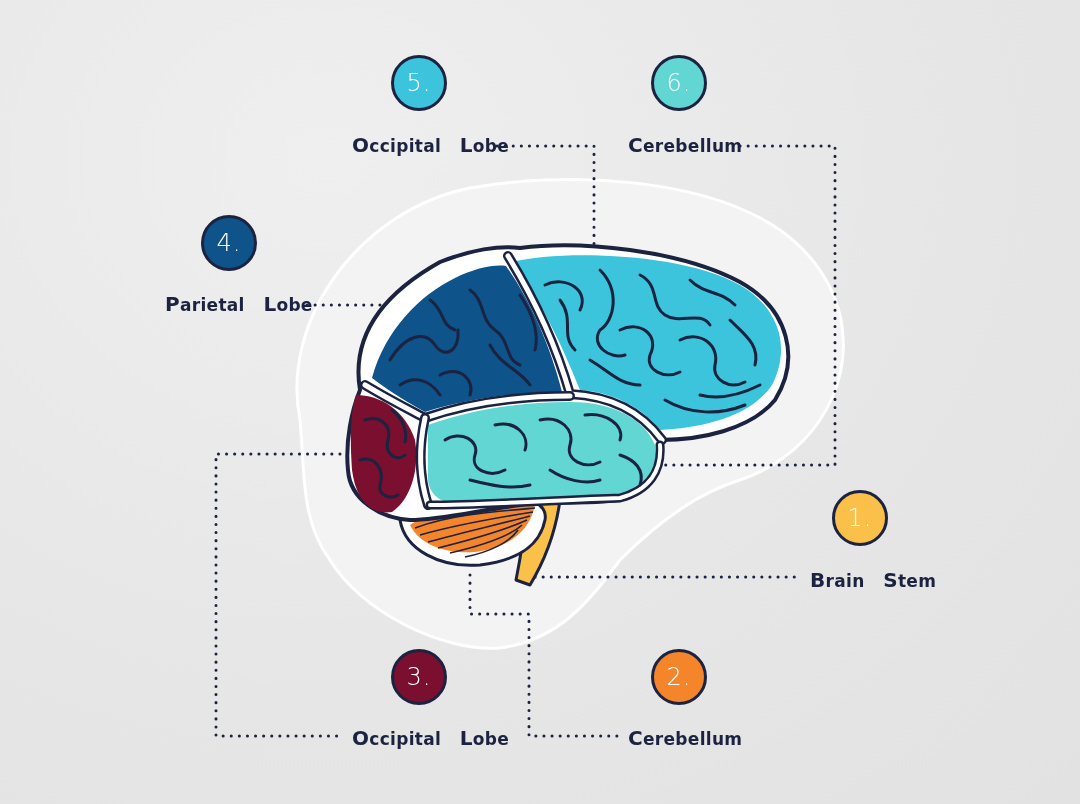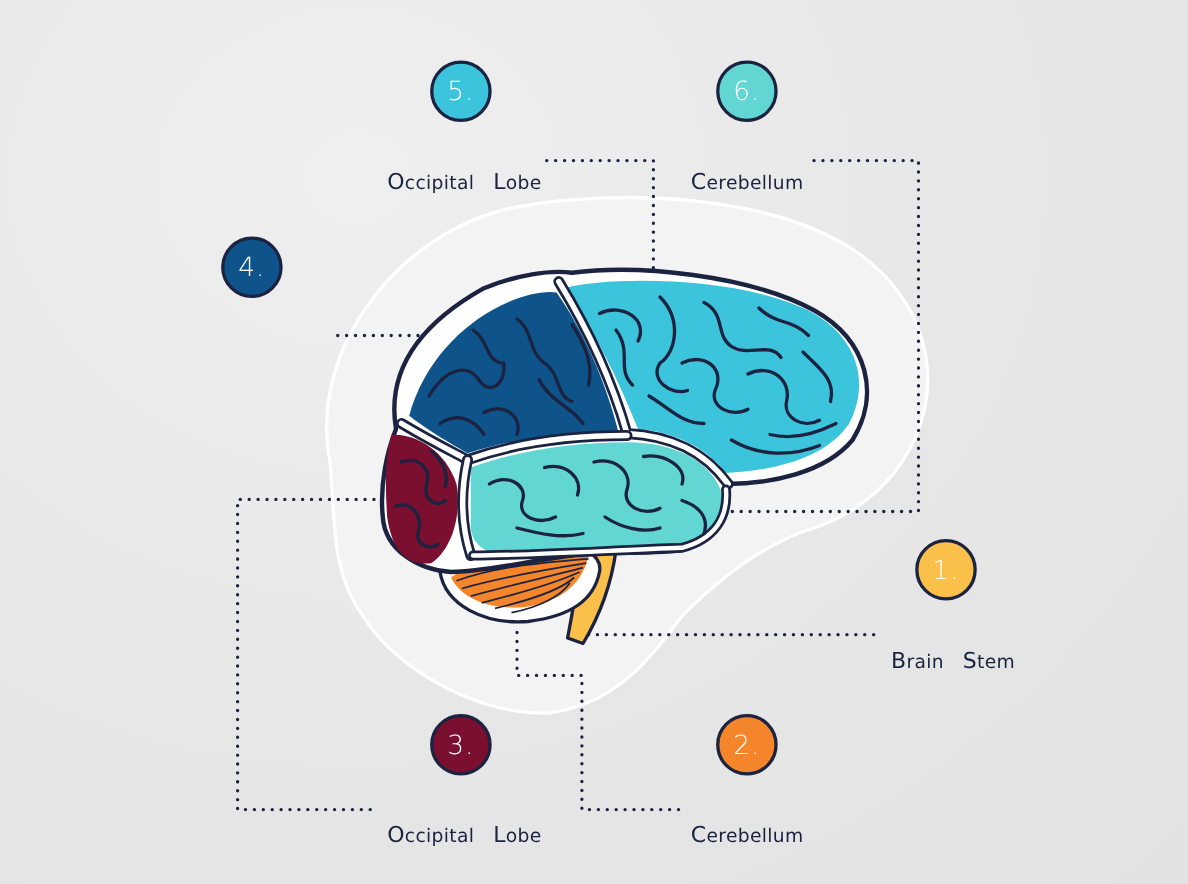--- a/index.html
+++ b/index.html
@@ -2,21 +2,21 @@
 <html><head>
 <meta charset="utf-8">
 <style>
   html,body{margin:0;padding:0;}
   body{width:1080px;height:804px;overflow:hidden;background:#e9e9e9;font-family:"DejaVu Sans","Liberation Sans",sans-serif;}
   .stage{position:relative;width:1080px;height:804px;background:
     radial-gradient(ellipse at 30% 20%, #efefef 0%, #e6e6e6 60%, #e2e2e2 100%);}
   svg.art{position:absolute;left:0;top:0;}
   .badge{position:absolute;width:56px;height:56px;border-radius:50%;border:3px solid #1b2340;box-sizing:border-box;
     display:flex;align-items:center;justify-content:center;color:#fff;font-size:24px;font-weight:300;letter-spacing:1px;}
-  .label{position:absolute;color:#1b2340;font-weight:normal;font-size:17px;white-space:nowrap;letter-spacing:0.3px;margin-top:20px;}
+  .label{position:absolute;color:#1b2340;font-weight:bold;font-size:17px;white-space:nowrap;letter-spacing:0.3px;}
   .label .cap{font-size:20px;}
 </style>
 </head>
 <body>
 
 <div class="stage">
 
   <svg class="art" width="1080" height="804" viewBox="0 0 1080 804">
 
     <path d="M300,420 C280,320 360,210 470,188 C560,172 700,175 780,230 C850,280 860,360 820,420 C800,450 770,470 740,480 C700,492 660,520 620,560 C590,600 560,640 500,648 C440,652 360,610 330,560 C300,520 305,470 300,420 Z" fill="#f3f3f4" stroke="#ffffff" stroke-width="3"></path>
@@ -125,20 +125,23 @@
   <div class="badge" style="left:651px;top:649px;background:#f5852a;">
       <span>2.</span>
     </div>
 
   <div class="label" style="left:352px;top:133px;">
     <span class="cap">O</span><span>ccipital</span>&nbsp;&nbsp;&nbsp;<span class="cap">L</span><span>obe</span>
   </div>
   <div class="label" style="left:628px;top:133px;">
     <span class="cap">C</span><span>erebellum</span>
   </div>
+  <div class="label" style="left:165px;top:292px;">
+    <span class="cap">P</span><span>arietal</span>&nbsp;&nbsp;&nbsp;<span class="cap">L</span><span>obe</span>
+  </div>
   <div class="label" style="left:810px;top:568px;">
     <span class="cap">B</span><span>rain</span>&nbsp;&nbsp;&nbsp;<span class="cap">S</span><span>tem</span>
   </div>
   <div class="label" style="left:352px;top:726px;">
     <span class="cap">O</span><span>ccipital</span>&nbsp;&nbsp;&nbsp;<span class="cap">L</span><span>obe</span>
   </div>
   <div class="label" style="left:628px;top:726px;">
     <span class="cap">C</span><span>erebellum</span>
   </div>
 

